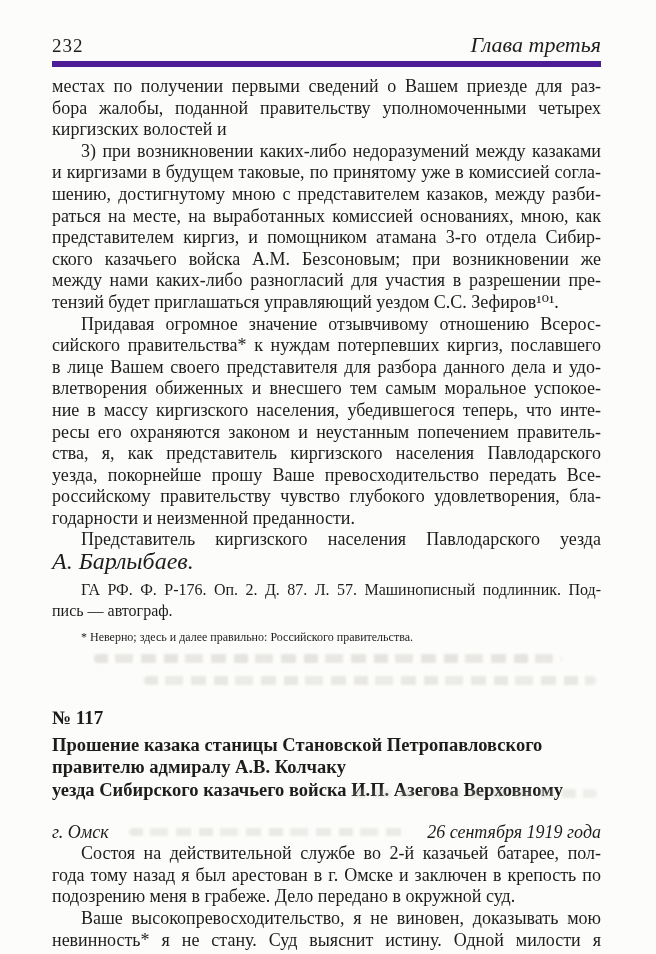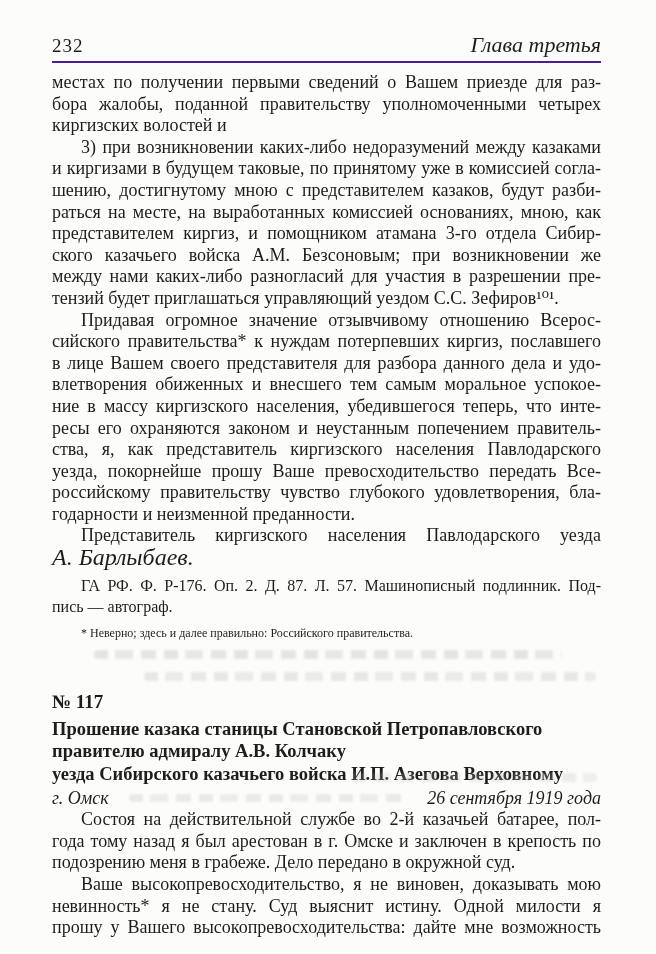--- a/index.html
+++ b/index.html
@@ -20,21 +20,21 @@
   .content {
     padding: 32px 55px 0 52px;
     box-sizing: border-box;
   }
 
   
   .running-head {
     display: flex;
     justify-content: space-between;
     align-items: baseline;
-    border-bottom: 2px solid #4c1d95;
+    border-bottom: 6px solid #4c1d95;
     padding-bottom: 3px;
     margin-bottom: 9px;
   }
   .page-number {
     font-size: 19px;
     letter-spacing: 1px;
   }
   .chapter-title {
     font-style: italic;
     font-size: 22px;
@@ -81,40 +81,40 @@
   .footnote-line {
     font-size: 12px;
     line-height: 21px;
     text-indent: 29px;
   }
 
   
   .doc-number {
     font-size: 19px;
     font-weight: 700;
-    margin: 12px 0 4px 0;
+    margin: 24px 0 4px 0;
     line-height: 24px;
   }
   .doc-title { position: relative; }
   .doc-title .line,
   .doc-title .line.last {
     font-size: 18.5px;
     font-weight: 700;
     line-height: 22.5px;
     text-align: center;
     text-align-last: left;
     text-indent: 0;
   }
   .dateline {
     display: flex;
     align-items: center;
     font-style: italic;
     font-size: 18px;
     line-height: 22px;
-    margin-top: 2px;
+    margin-top: 20px;
   }
   .dateline .place { white-space: nowrap; }
   .dateline .date  { white-space: nowrap; }
 
   
   .ghost {
     height: 9px;
     border-radius: 4px;
     opacity: .32;
     filter: blur(1.3px);
@@ -154,21 +154,21 @@
 
     <div class="para">
         <div class="line">местах по получении первыми сведений о Вашем приезде для раз-</div>
         <div class="line">бора жалобы, поданной правительству уполномоченными четырех</div>
         <div class="line last">киргизских волостей и</div>
       </div>
 
     <div class="para indent">
         <div class="line">3) при возникновении каких-либо недоразумений между казаками</div>
         <div class="line">и киргизами в будущем таковые, по принятому уже в комиссией согла-</div>
-        <div class="line">шению, достигнутому мною с представителем казаков, будут разби-</div>
+        <div class="line">шению, достигнутому мною с представителем казаков, между разби-</div>
         <div class="line">раться на месте, на выработанных комиссией основаниях, мною, как</div>
         <div class="line">представителем киргиз, и помощником атамана 3-го отдела Сибир-</div>
         <div class="line">ского казачьего войска А.М. Безсоновым; при возникновении же</div>
         <div class="line">между нами каких-либо разногласий для участия в разрешении пре-</div>
         <div class="line last">тензий будет приглашаться управляющий уездом С.С. Зефиров¹⁰¹.</div>
       </div>
 
     <div class="para indent">
         <div class="line">Придавая огромное значение отзывчивому отношению Всерос-</div>
         <div class="line">сийского правительства* к нуждам потерпевших киргиз, пославшего</div>

